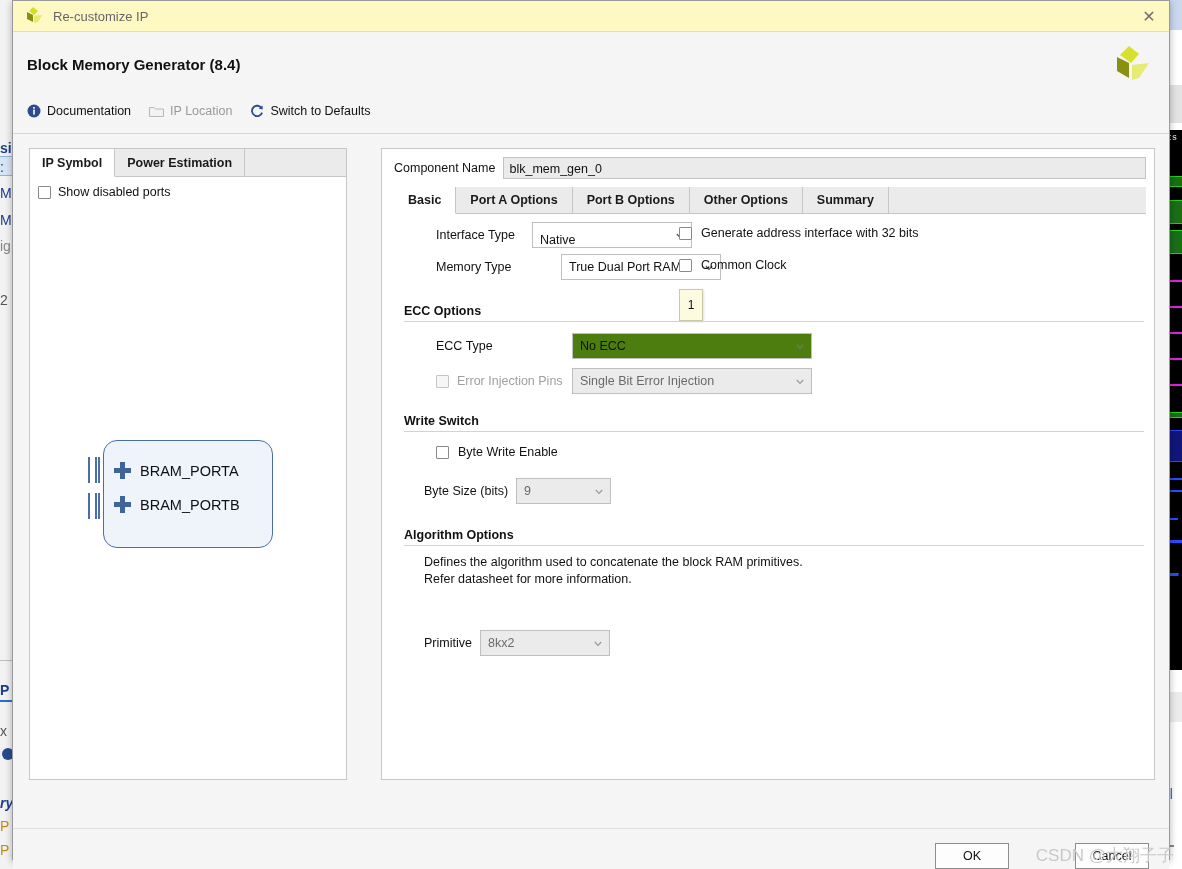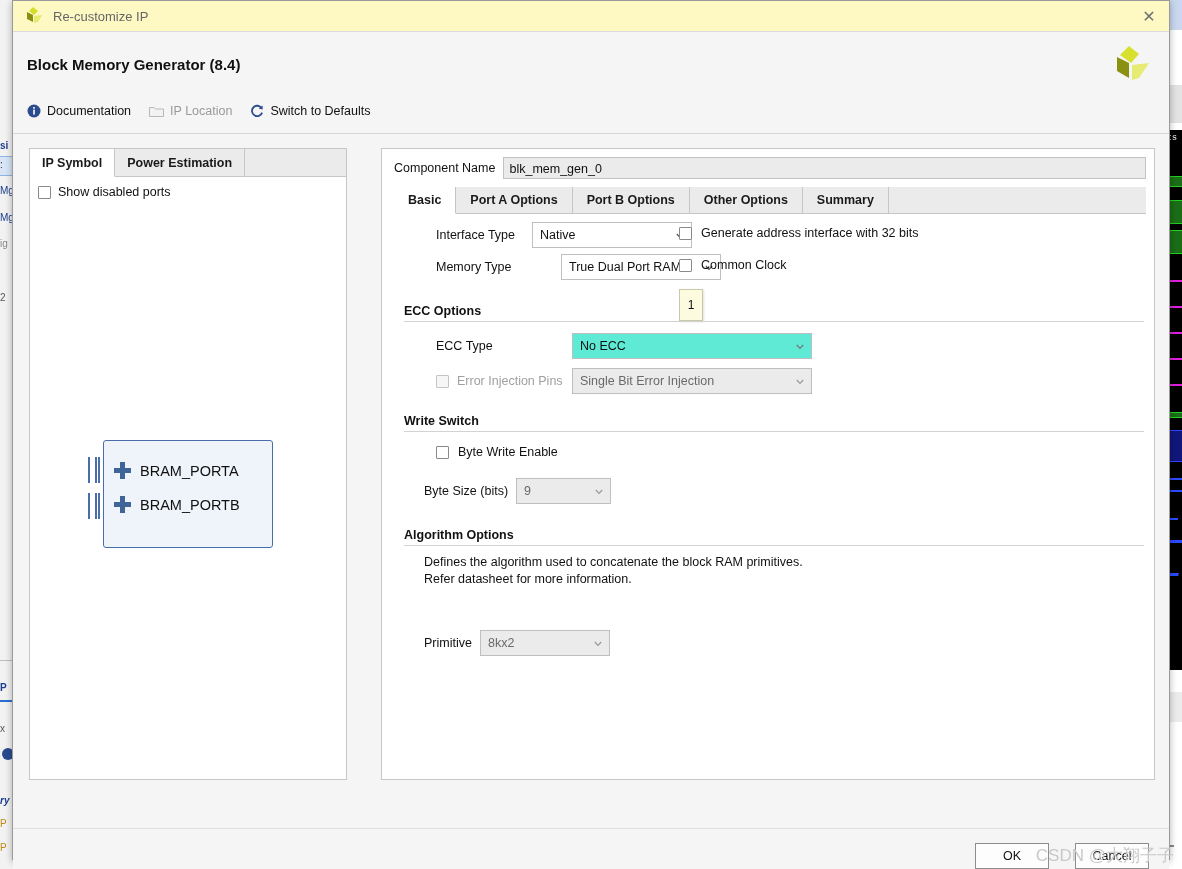--- a/index.html
+++ b/index.html
@@ -11,21 +11,21 @@
   }
   #root { position: relative; width: 1182px; height: 869px; }
 
   
   .bg-left {
     position: absolute; left: 0; top: 0; width: 22px; height: 869px;
     background: #f2f2f2; border-right: 1px solid #d0d0d0;
     overflow: hidden;
   }
   .bg-txt {
-    position: absolute; left: 0; font-size: 10px; white-space: nowrap;
+    position: absolute; left: 0; font-size: 14px; white-space: nowrap;
     font-family: "Liberation Sans", sans-serif;
   }
   .bg-right {
     position: absolute; right: 0; top: 0; width: 22px; height: 869px;
     background: #ffffff; overflow: hidden;
   }
   .wave-panel {
     position: absolute; left: 0; right: 0;
     background: #000000;
   }
@@ -135,21 +135,21 @@
   }
   .symbol-wrap {
     position: absolute; left: 0; top: 60px; right: 0; bottom: 0;
     display: flex; align-items: center; justify-content: center;
   }
   .bram-box {
     position: relative;
     width: 170px; height: 108px;
     background: #eff4fb;
     border: 1.5px solid #4a6ea9;
-    border-radius: 3px;
+    border-radius: 14px;
     box-sizing: border-box;
   }
   .bram-bus {
     position: absolute; left: -16px;
     width: 12px; height: 26px;
     border-left: 2px solid #4a6ea9;
     border-right: 2px solid #4a6ea9;
     box-sizing: border-box;
   }
   .bram-bus:after {
@@ -219,21 +219,21 @@
   .sel {
     position: relative;
     height: 26px; box-sizing: border-box;
     border: 1px solid #bfbfbf;
     background: #ffffff;
     font-size: 12.5px; color: #111111;
     display: flex; align-items: center;
     padding: 0 22px 0 7px;
     cursor: pointer;
   }
-  .sel.gray { background: #5eead4; }
+  .sel.gray { background: #4d7c0f; }
   .sel.disabled { background: #ebebeb; color: #6a6a6a; cursor: default; }
   .chev {
     position: absolute; right: 7px; top: 50%;
     margin-top: -3px;
     width: 8px; height: 8px;
   }
 
   .cb {
     width: 13px; height: 13px; box-sizing: border-box;
     border: 1px solid #8a8a8a; background: #ffffff;
@@ -452,21 +452,21 @@
           <div class="mtab">
             <span>Summary</span>
           </div>
           <div class="mtab mtab-filler"></div>
         </div>
 
         <div class="form">
 
           <div class="frow" style="position:absolute; left:42px; top:8px;">
             <span class="flabel" style="width:96px;">Interface Type</span>
-            <span class="sel" style="width:160px;">
+            <span class="sel" style="width:160px;align-items:flex-end;">
               <span>Native</span>
               <svg class="chev" viewBox="0 0 8 8">
                   <path d="M0.8 2 L4 5.4 L7.2 2" fill="none" stroke="#555" stroke-width="1.2"></path>
                 </svg>
             </span>
           </div>
 
           <div class="frow" style="position:absolute; left:285px; top:12px; gap:9px;">
             <span class="cb"></span>
             <span class="flabel">Generate address interface with 32 bits</span>
@@ -558,19 +558,19 @@
                   <path d="M0.8 2 L4 5.4 L7.2 2" fill="none" stroke="#999" stroke-width="1.2"></path>
                 </svg>
             </span>
           </div>
 
         </div>
       </div>
     </div>
 
     <div class="footer">
-      <div class="btn" style="left:962px;">OK</div>
+      <div class="btn" style="left:922px;">OK</div>
       <div class="btn" style="left:1062px;">Cancel</div>
     </div>
   </div>
 
   <div class="watermark">CSDN @大翔子子</div>
 </div>
 
 </body></html>

